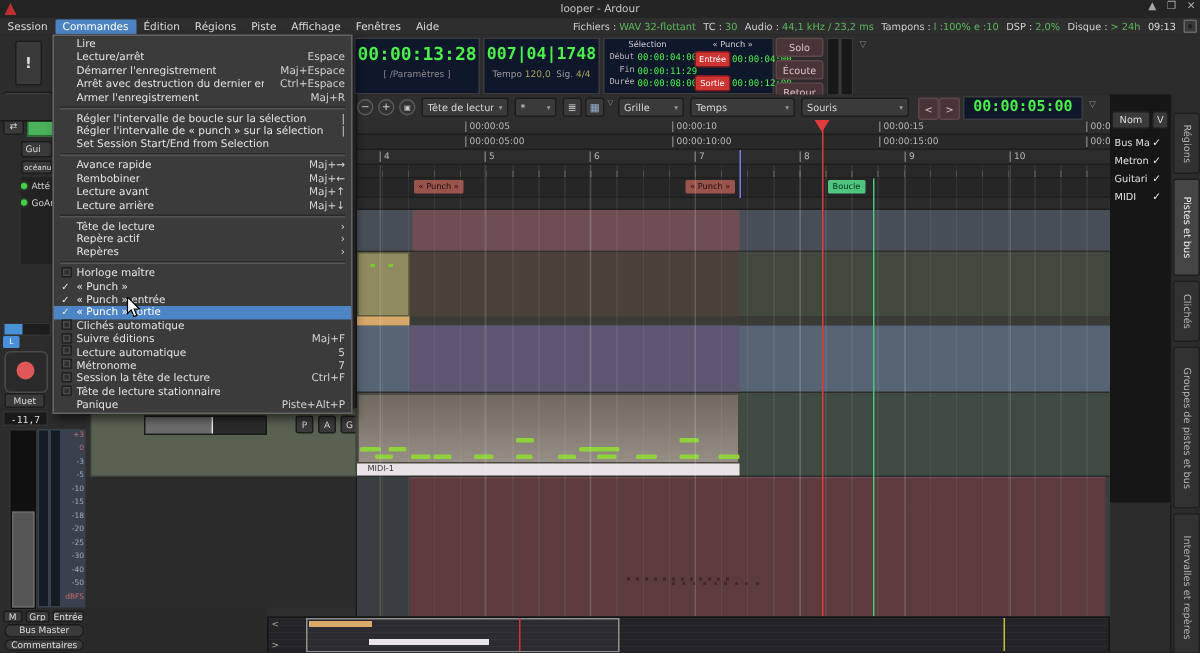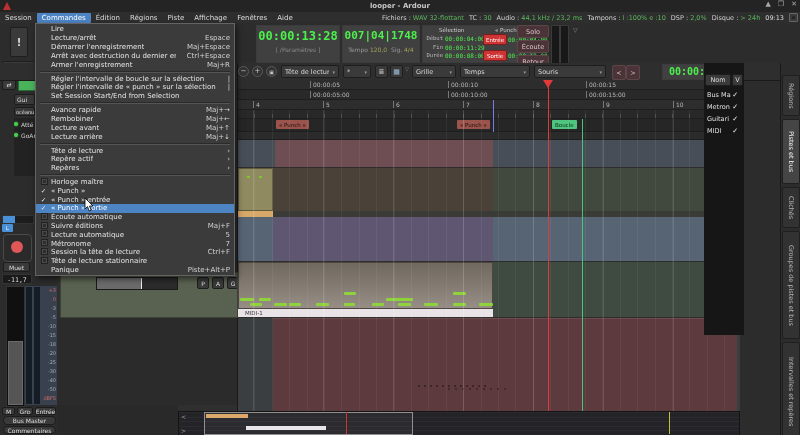--- a/index.html
+++ b/index.html
@@ -3,35 +3,35 @@
 <meta charset="utf-8">
 <style>
   html,body{margin:0;padding:0;background:#1a1a1a;}
   #app{position:relative;width:800px;height:435px;background:#2c2c2c;overflow:hidden;
        font-family:"DejaVu Sans",sans-serif;color:#ddd;-webkit-font-smoothing:antialiased;}
   .abs{position:absolute;}
   .mono{font-family:"DejaVu Sans Mono",monospace;}
   
   .titlebar{left:0;top:0;width:800px;height:12px;background:#242424;border-bottom:1px solid #111;
             display:flex;align-items:center;font-size:7px;color:#c8c8c8;}
-  .title-center{position:absolute;left:0;right:0;text-align:center;font-weight:bold;font-size:7px;}
+  .title-center{position:absolute;left:0;right:0;text-align:center;font-weight:normal;font-size:7px;}
   .winctl{position:absolute;right:3px;top:0;display:flex;gap:7px;font-size:7px;color:#a8a8a8;}
   .ardour-logo{width:8px;height:8px;margin-left:3px;background:#c03030;
                clip-path:polygon(50% 0,100% 100%,0 100%);}
   
   .menubar{left:0;top:12px;width:800px;height:11px;background:#2e2e2e;display:flex;align-items:center;
            font-size:7px;border-bottom:1px solid #202020;}
   .mb-item{padding:1px 5px;color:#dcdcdc;border-radius:1px;}
   .mb-item.active{background:#4d84c4;color:#fff;}
   .statusline{position:absolute;right:2px;top:0;height:11px;display:flex;align-items:center;gap:5px;font-size:6.5px;}
   .st-label{color:#cfcfcf;} .st-value{color:#5cb85c;margin-left:2px;}
   .rec-dot{width:7px;height:7px;background:#3a3a3a;border:1px solid #666;border-radius:1px;position:relative;}
   .rec-dot::after{content:"";position:absolute;left:1.5px;top:1.5px;width:3px;height:3px;border-radius:50%;background:#222;}
   
-  .clockpanel{background:#404040;border:1px solid #3c3c3c;margin-left:20px;}
+  .clockpanel{background:#0f172a;border:1px solid #3c3c3c;}
   .green{color:#4cf04c;}
   .btn{background:#3a3a3a;border:1px solid #1e1e1e;border-radius:2px;color:#ddd;
        display:flex;align-items:center;justify-content:center;box-sizing:border-box;}
   .redbtn{background:#cf3434;border:1px solid #7c1d1d;color:#fff;border-radius:2px;
           display:flex;align-items:center;justify-content:center;}
   .monbtn{background:#4a3438;border:1px solid #5e454a;border-radius:2px;color:#dcc3c7;
           display:flex;align-items:center;justify-content:center;font-size:6.5px;height:11px;width:30px;margin-bottom:2px;}
   .dd{background:#3a3a3a;border:1px solid #1d1d1d;border-radius:2px;color:#d8d8d8;font-size:6.5px;
       display:flex;align-items:center;padding:0 3px;box-sizing:border-box;justify-content:space-between;}
   .dd .car{color:#999;font-size:5px;margin-left:3px;}
@@ -352,21 +352,21 @@
        background-image:repeating-linear-gradient(180deg,rgba(255,255,255,0.035) 0 1px,transparent 1px 4.6px);">
     <div style="position:absolute;left:2px;top:1px;font-size:6px;color:#aaa;">&lt;</div>
     <div style="position:absolute;left:2px;bottom:1px;font-size:6px;color:#aaa;">&gt;</div>
     <div style="position:absolute;left:25px;top:0;width:207px;height:21px;border:1px solid #909090;background:rgba(255,255,255,0.04);"></div>
     <div style="position:absolute;left:27px;top:2px;width:42px;height:4px;background:#dca96b;"></div>
     <div style="position:absolute;left:67px;top:14px;width:80px;height:4px;background:#e8e4ea;"></div>
     <div style="position:absolute;left:167px;top:0;width:1px;height:22px;background:#d03434;"></div>
     <div style="position:absolute;left:490px;top:0;width:1px;height:22px;background:#c8bc3c;"></div>
   </div>
 
-  <div class="abs" style="left:704px;top:63px;width:40px;height:272px;background:#161616;">
+  <div class="abs" style="left:740px;top:63px;width:40px;height:272px;background:#161616;">
     <div style="position:absolute;left:1px;top:11px;display:flex;gap:1px;">
       <div class="btn" style="width:26px;height:12px;font-size:6.5px;">Nom</div>
       <div class="btn" style="width:11px;height:12px;font-size:6.5px;">V</div>
     </div>
     <div id="panel-rows" style="position:absolute;left:0;top:26px;width:40px;">
         <div class="prow">
           <span>Bus Ma</span>
           <span class="chk">✓</span>
         </div>
         <div class="prow">
@@ -489,21 +489,21 @@
         <span class="lbl">« Punch » entrée</span>
         <span class="sc"></span>
       </div>
       <div class="mrow hl">
         <span class="gut">✓</span>
         <span class="lbl">« Punch » sortie</span>
         <span class="sc"></span>
       </div>
       <div class="mrow">
         <span class="gut"><span class="box" style="display: inline-block;"></span></span>
-        <span class="lbl">Écoute automatique</span>
+        <span class="lbl">Clichés automatique</span>
         <span class="sc"></span>
       </div>
       <div class="mrow">
         <span class="gut"><span class="box" style="display: inline-block;"></span></span>
         <span class="lbl">Suivre éditions</span>
         <span class="sc">Maj+F</span>
       </div>
       <div class="mrow">
         <span class="gut"><span class="box" style="display: inline-block;"></span></span>
         <span class="lbl">Lecture automatique</span>

